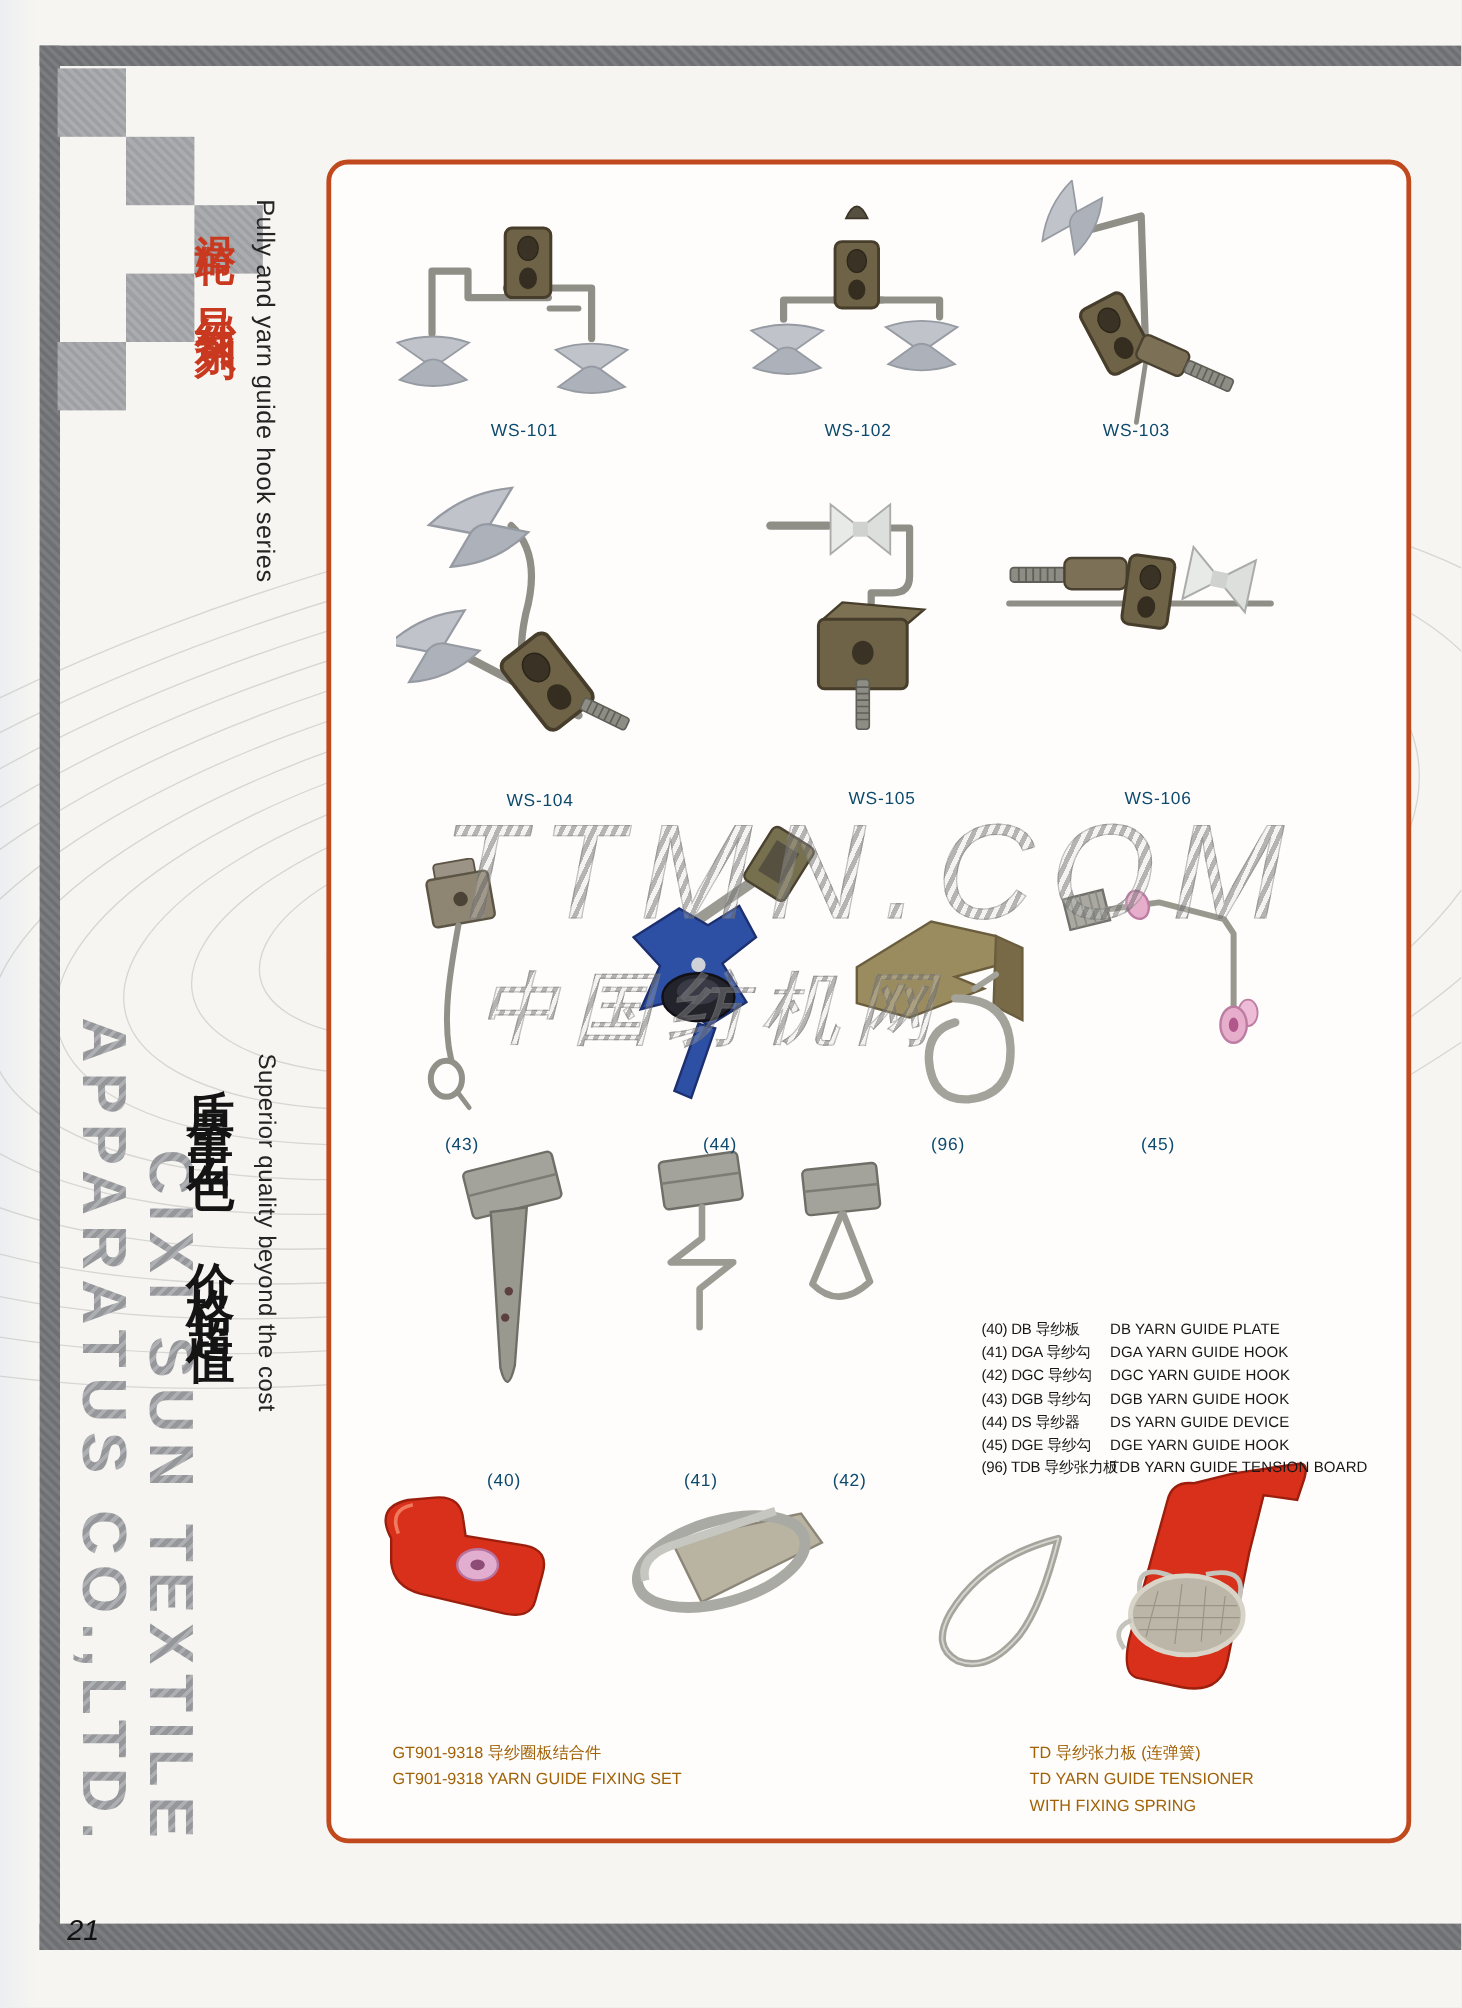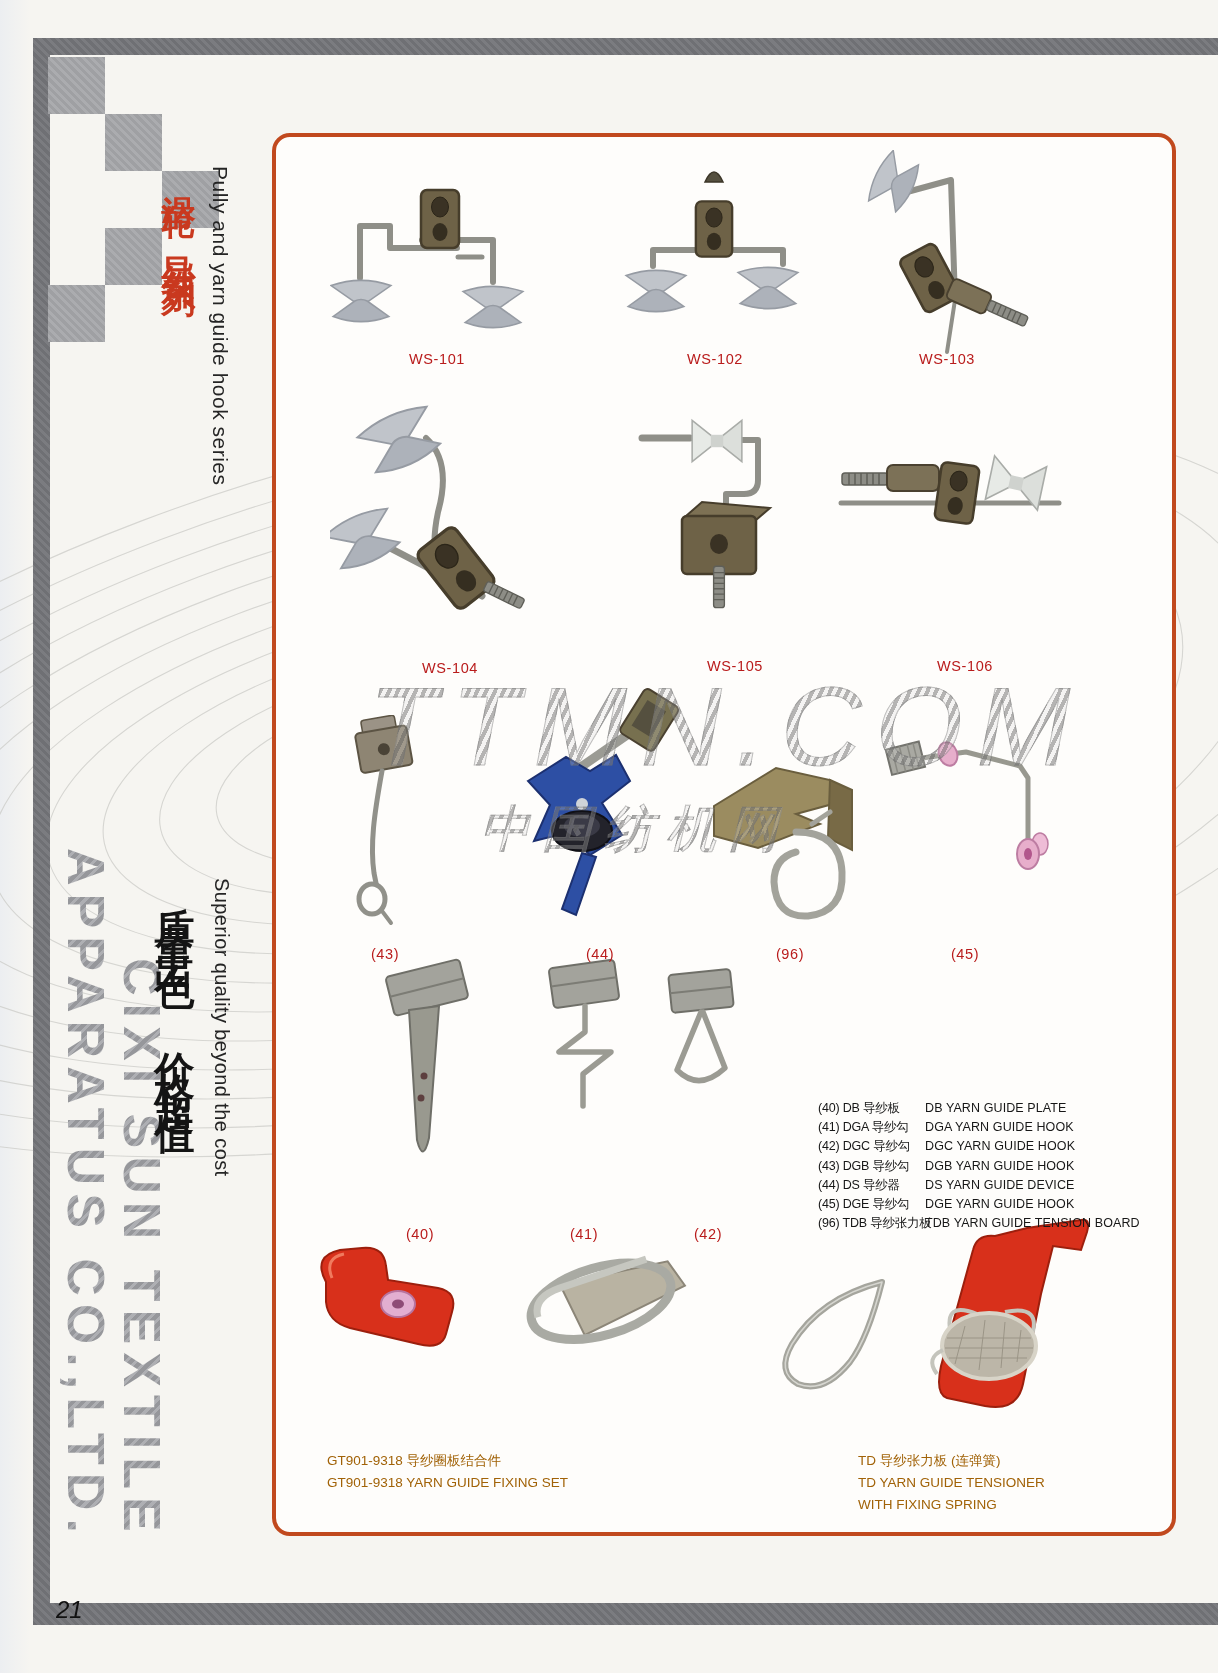--- a/index.html
+++ b/index.html
@@ -29,26 +29,26 @@
            color:transparent;background:repeating-linear-gradient(135deg,#96979b 0 4px,#aeafb3 4px 7px);
            -webkit-background-clip:text;background-clip:text;z-index:4;}
   .company1{left:116px;top:958px;}
   .company2{left:60px;top:848px;}
   .pagenum{left:56px;top:1596px;font-size:24px;font-weight:400;font-style:italic;color:#111;z-index:7;}
   
   .wm{font-weight:400;font-style:italic;text-align:right;z-index:6;
       color:transparent;background:repeating-linear-gradient(115deg,rgba(120,120,120,.55) 0 4px,rgba(215,215,215,.25) 4px 8px);
       -webkit-background-clip:text;background-clip:text;-webkit-text-stroke:1px rgba(110,110,110,.40);}
   .wm1{left:268px;top:662px;width:816px;font-size:112px;letter-spacing:14px;}
-  .wm2{left:350px;top:796px;width:440px;font-size:50px;letter-spacing:12px;}
+  .wm2{left:350px;top:796px;width:440px;font-size:66px;letter-spacing:12px;}
   
   .swoosh{left:0;top:430px;z-index:1;pointer-events:none;}
   
   .prod{z-index:3;}
-  .plabel{transform:translateX(-50%);font-size:14.5px;color:#b91c1c;letter-spacing:.6px;z-index:7;white-space:nowrap;}
+  .plabel{transform:translateX(-50%);font-size:14.5px;color:#0c4a6e;letter-spacing:.6px;z-index:7;white-space:nowrap;}
   
   .plist{left:818px;top:1099px;z-index:7;font-size:12.5px;color:#171717;line-height:19.2px;}
   .plist .row{display:flex;white-space:nowrap;}
   .plist .zh{width:107px;flex-shrink:0;letter-spacing:-.2px;}
   .plist .en{letter-spacing:.1px;}
   
   .cap{z-index:7;font-size:13.5px;color:#a16207;line-height:22px;white-space:nowrap;}
   .cap .c{text-align:left;}
 </style>
 </head>

